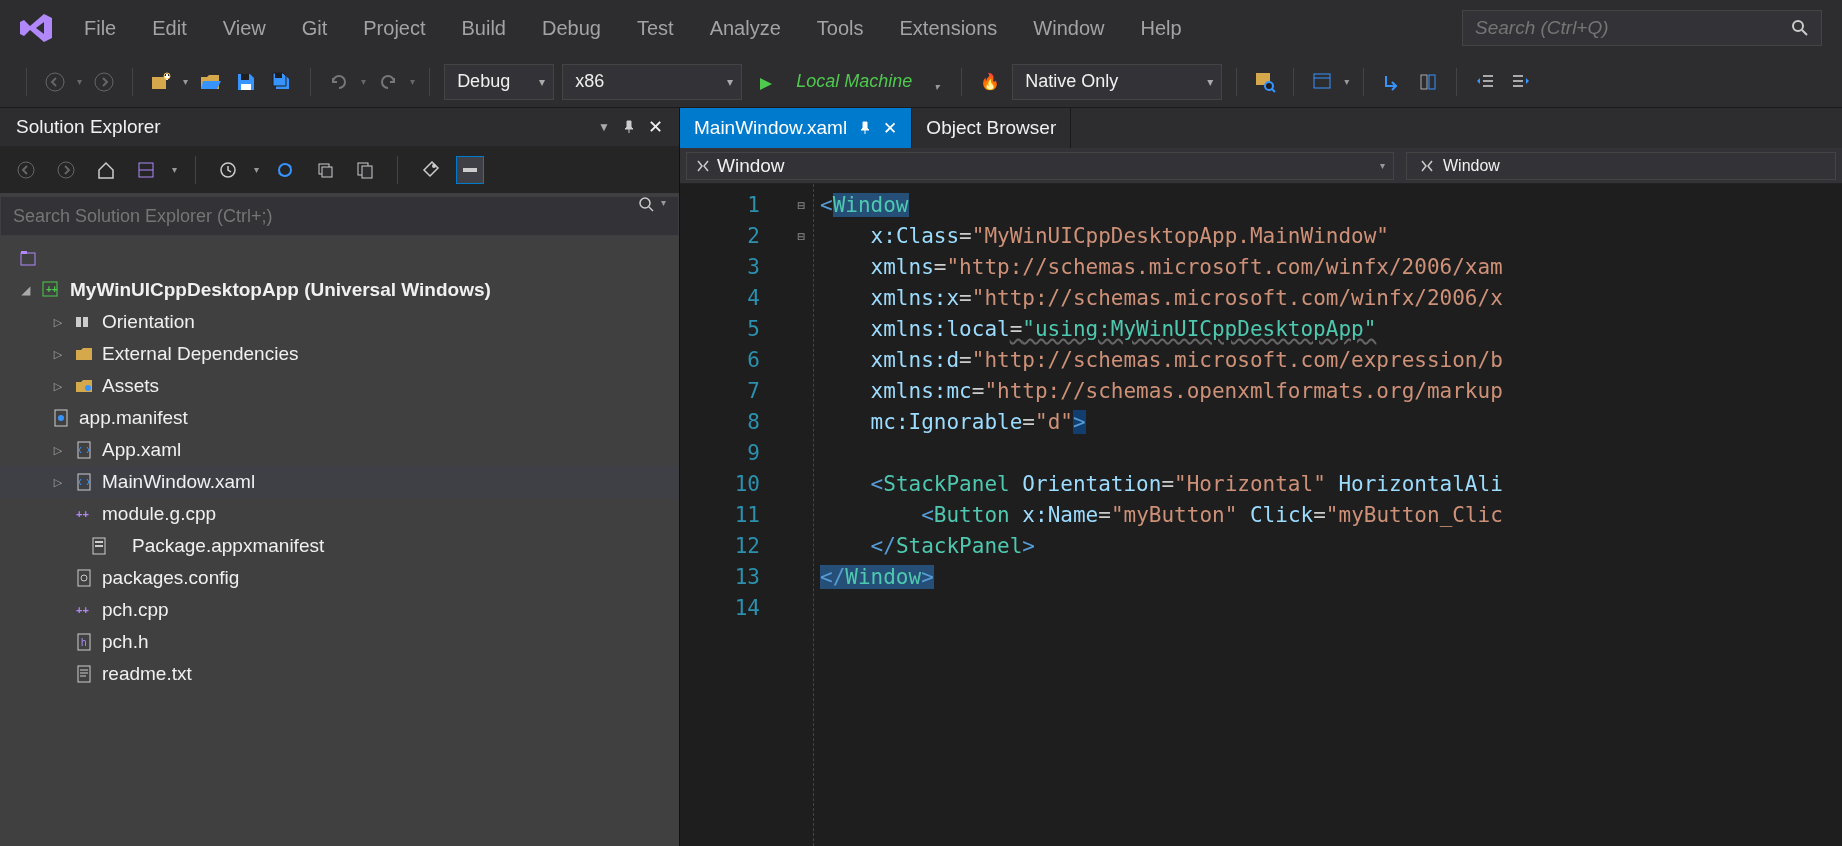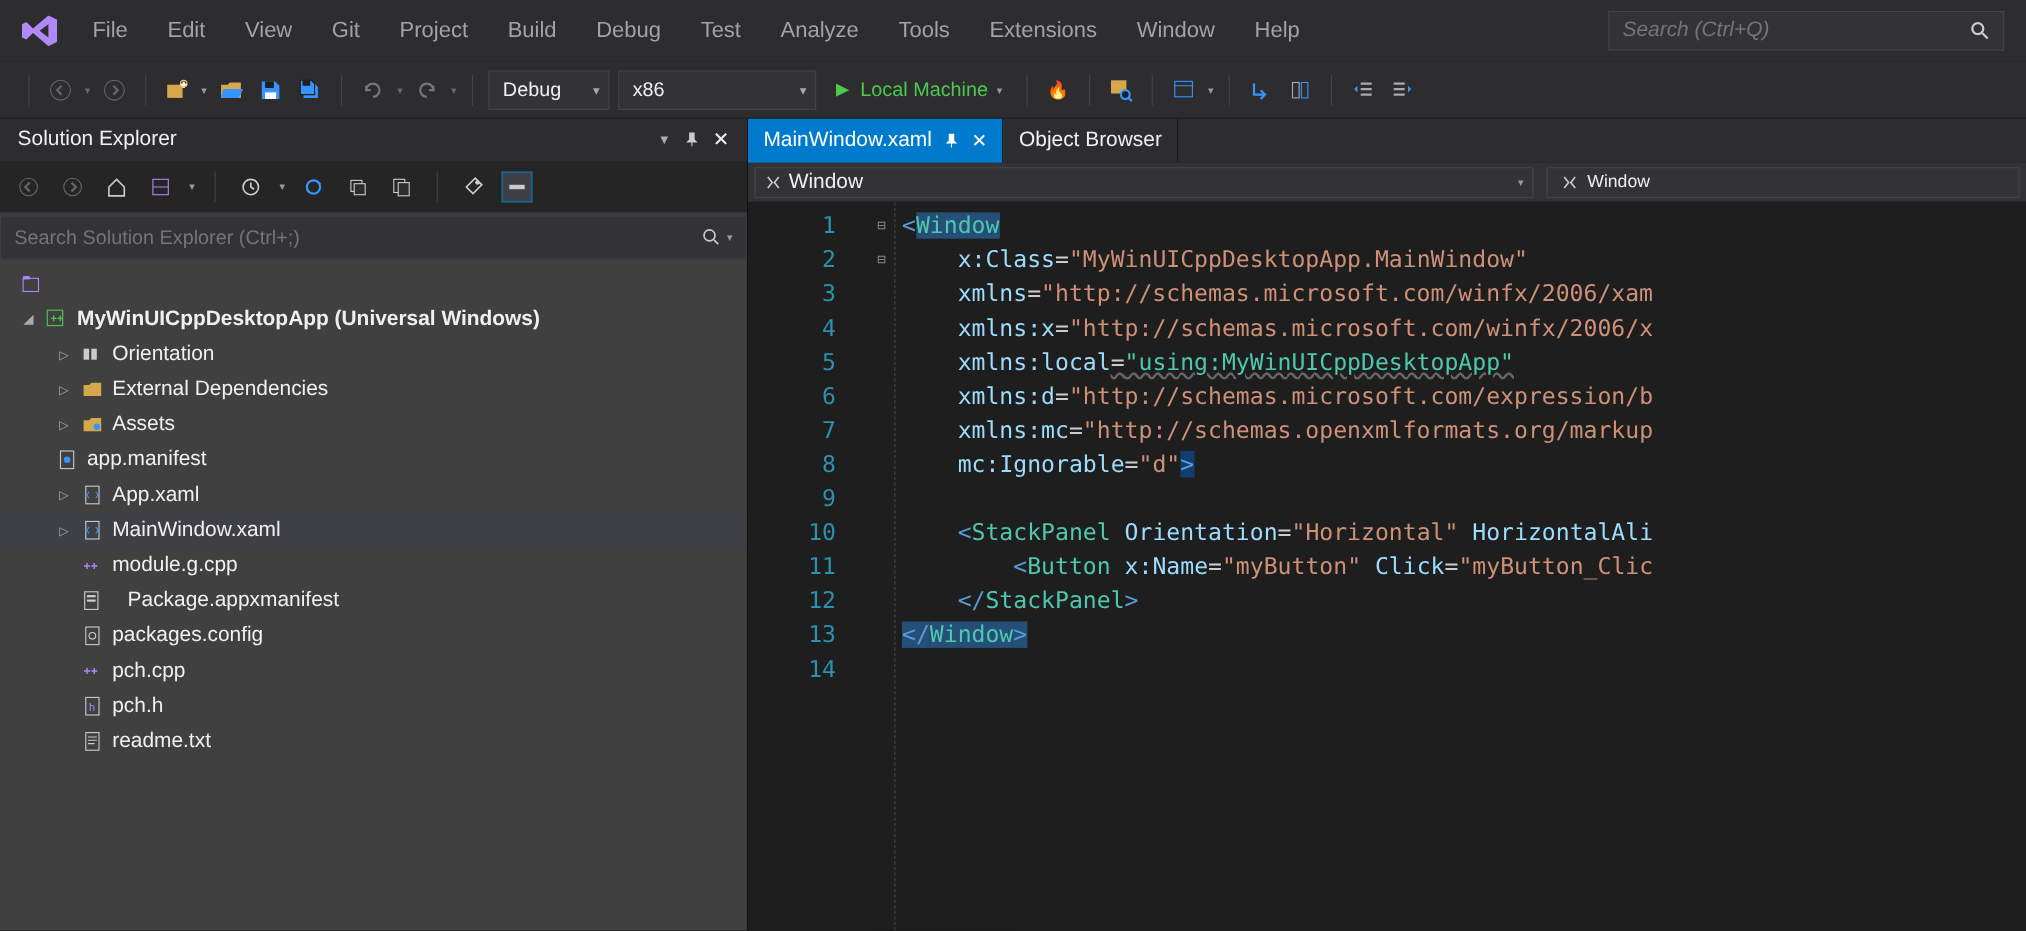--- a/index.html
+++ b/index.html
@@ -7,27 +7,27 @@
 .menubar { height: 56px; background: #2d2d30; display: flex; align-items: center; padding: 0 20px; gap: 32px; }
 .logo { width: 32px; height: 28px; }
 .menu-item { font-size: 20px; color: #a3a3a3; cursor: pointer; }
 .search-box { margin-left: auto; background: #333337; border: 1px solid #444; height: 36px; width: 360px; padding: 0 12px; display: flex; align-items: center; justify-content: space-between; }
 .search-box input { background: transparent; border: none; color: #999; font-size: 19px; width: 300px; outline: none; font-style: italic; }
 .toolbar { height: 52px; background: #2d2d30; display: flex; align-items: center; padding: 0 8px 0 20px; gap: 8px; border-bottom: 1px solid #1a1a1a; }
 .tb-btn { width: 28px; height: 28px; display: flex; align-items: center; justify-content: center; cursor: pointer; }
 .tb-sep { width: 1px; height: 28px; background: #444; margin: 0 6px; }
 .dropdown { background: #333337; border: 1px solid #444; height: 36px; padding: 0 28px 0 12px; display: flex; align-items: center; font-size: 18px; position: relative; cursor: pointer; }
 .dropdown::after { content: '▾'; position: absolute; right: 8px; color: #aaa; font-size: 12px; }
-.play-btn { color: #4ec94e; display: flex; align-items: center; gap: 8px; font-size: 18px; cursor: pointer; padding: 0 8px; }
+.play-btn { color: #4ec94e; display: flex; align-items: flex-end; gap: 22px; font-size: 18px; cursor: pointer; padding: 0 8px; font-style: italic; }
 .main { display: flex; height: calc(100% - 108px); }
 .panel { width: 680px; background: #404040; border-right: 1px solid #111; display: flex; flex-direction: column; }
 .panel-header { height: 38px; background: #2d2d30; display: flex; align-items: center; padding: 0 16px; font-size: 19px; justify-content: space-between; }
 .panel-header-icons { display: flex; gap: 12px; align-items: center; }
 .panel-toolbar { height: 48px; background: #252526; display: flex; align-items: center; padding: 0 12px; gap: 12px; border-bottom: 1px solid #3e3e42; }
-.panel-search { height: 40px; background: #333337; display: flex; align-items: center; padding: 0 12px; border: 1px solid #3e3e42; margin: 2px 0; }
+.panel-search { height: 40px; background: #333337; display: flex; padding: 0 12px; border: 1px solid #3e3e42; margin: 2px 0; }
 .panel-search input { background: transparent; border: none; color: #999; font-size: 18px; width: 100%; outline: none; }
 .tree { flex: 1; overflow: auto; padding: 4px 0; }
 .tree-item { display: flex; align-items: center; height: 32px; padding: 0 10px; font-size: 19px; cursor: pointer; gap: 8px; }
 .tree-item.selected { background: #3f3f46; }
 .tree-item.bold { font-weight: 600; }
 .tree-icon { width: 20px; height: 20px; display: inline-flex; align-items: center; justify-content: center; flex-shrink: 0; }
 .expander { width: 16px; font-size: 11px; color: #aaa; text-align: center; }
 .editor { flex: 1; background: #1e1e1e; display: flex; flex-direction: column; }
 .tab-bar { height: 40px; background: #2d2d30; display: flex; align-items: stretch; }
 .tab { padding: 0 14px; display: flex; align-items: center; gap: 12px; font-size: 19px; border-right: 1px solid #1a1a1a; cursor: pointer; }
@@ -150,20 +150,21 @@
   <div class="dropdown" style="width:180px">x86</div>
   <div class="play-btn">
     <svg width="16" height="16" viewBox="0 0 16 16">
         <path d="M2 2 L14 8 L2 14 Z" fill="#4ec94e"></path>
       </svg>
     <span>Local Machine</span>
     <span style="color:#999;font-size:10px">▾</span>
   </div>
   <span class="tb-sep"></span>
   <span class="tb-btn" style="color:#888">🔥</span>
+  <div class="dropdown" style="width:210px">Native Only</div>
   <span class="tb-sep"></span>
   <span class="tb-btn">
       <svg width="22" height="22" viewBox="0 0 22 22">
         <rect x="2" y="2" width="14" height="12" fill="#d4a84b"></rect>
         <circle cx="15" cy="15" r="4" stroke="#3794ff" fill="#1e1e1e" stroke-width="2"></circle>
         <line x1="18" y1="18" x2="21" y2="21" stroke="#3794ff" stroke-width="2"></line>
       </svg>
     </span>
   <span class="tb-sep"></span>
   <span class="tb-btn">
@@ -375,21 +376,21 @@
           </div>
           <div class="tree-item" style="padding-left: 50px;">
             <span class="expander"></span>
             <span class="tree-icon">
               <svg width="18" height="16" viewBox="0 0 18 16">
                 <text x="1" y="12" font-size="11" fill="#b088f9" font-weight="bold">++</text>
               </svg>
             </span>
             <span>module.g.cpp</span>
           </div>
-          <div class="tree-item" style="padding-left: 34px; gap: 23px;">
+          <div class="tree-item" style="padding-left: 50px; gap: 23px;">
             <span class="expander"></span>
             <span class="tree-icon">
               <svg width="16" height="18" viewBox="0 0 16 18">
                 <rect x="2" y="1" width="12" height="16" stroke="#ccc" fill="none"></rect>
                 <rect x="4" y="4" width="8" height="2" fill="#ccc"></rect>
                 <rect x="4" y="8" width="8" height="2" fill="#ccc"></rect>
               </svg>
             </span>
             <span>Package.appxmanifest</span>
           </div>

